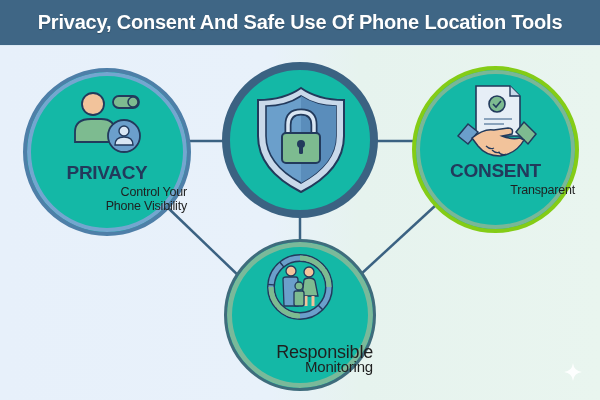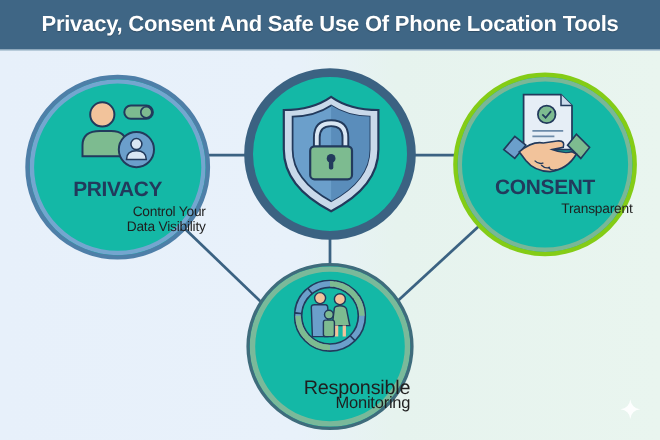--- a/index.html
+++ b/index.html
@@ -87,21 +87,21 @@
     <circle cx="22" cy="18" r="11" fill="#f2c39b" stroke="#223a5c" stroke-width="1.8"></circle>
 
     <path d="M4 56 L4 46 Q4 33 20 33 L30 33 Q44 33 44 46 L44 56 Z" fill="#7dbb90" stroke="#223a5c" stroke-width="1.8"></path>
 
     <circle cx="53" cy="50" r="16" fill="#6b9fcb" stroke="#223a5c" stroke-width="1.8"></circle>
     <circle cx="53" cy="45" r="5" fill="#d9e6f3" stroke="#223a5c" stroke-width="1.4"></circle>
     <path d="M44 59 Q44 51 53 51 Q62 51 62 59 Z" fill="#d9e6f3" stroke="#223a5c" stroke-width="1.4"></path>
   </svg>
   <div class="node-label" style="top:90px;">PRIVACY</div>
   <div class="node-sub" style="top:113px;">Control Your</div>
-  <div class="node-sub" style="top:127px;">Data Visibility</div>
+  <div class="node-sub" style="top:127px;">Phone Visibility</div>
 </div>
 
 <div class="node node-center">
   <svg class="icon-wrap" style="left:26px; top:16px;" width="90" height="108" viewBox="0 0 90 108">
     <path d="M45 2 Q62 14 88 14 L88 50 Q88 84 45 106 Q2 84 2 50 L2 14 Q28 14 45 2 Z" fill="#c9d9ea" stroke="#223a5c" stroke-width="2"></path>
     <path d="M45 10 Q60 20 80 20 L80 50 Q80 78 45 97 Q10 78 10 50 L10 20 Q30 20 45 10 Z" fill="#6b9fcb" stroke="#223a5c" stroke-width="1.6"></path>
     <path d="M45 10 Q60 20 80 20 L80 50 Q80 78 45 97 Z" fill="#5a8dbb"></path>
 
     <path d="M32 49 L32 39 Q32 26 45 26 Q58 26 58 39 L58 49" fill="none" stroke="#223a5c" stroke-width="7"></path>
     <path d="M32 49 L32 39 Q32 26 45 26 Q58 26 58 39 L58 49" fill="none" stroke="#d9e6f3" stroke-width="3.5"></path>

